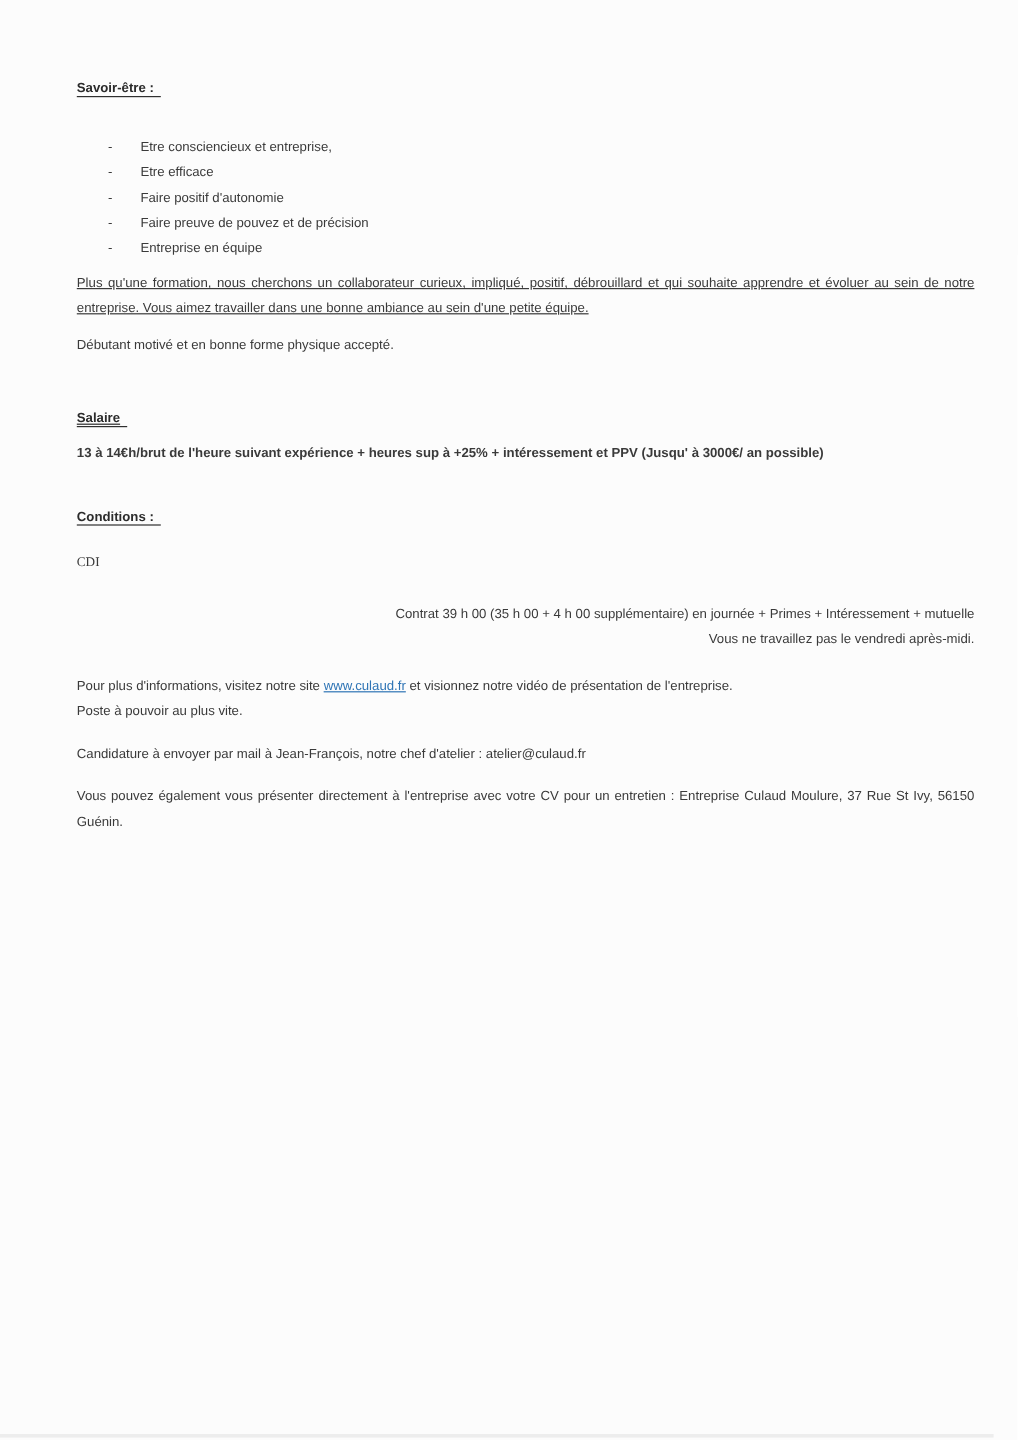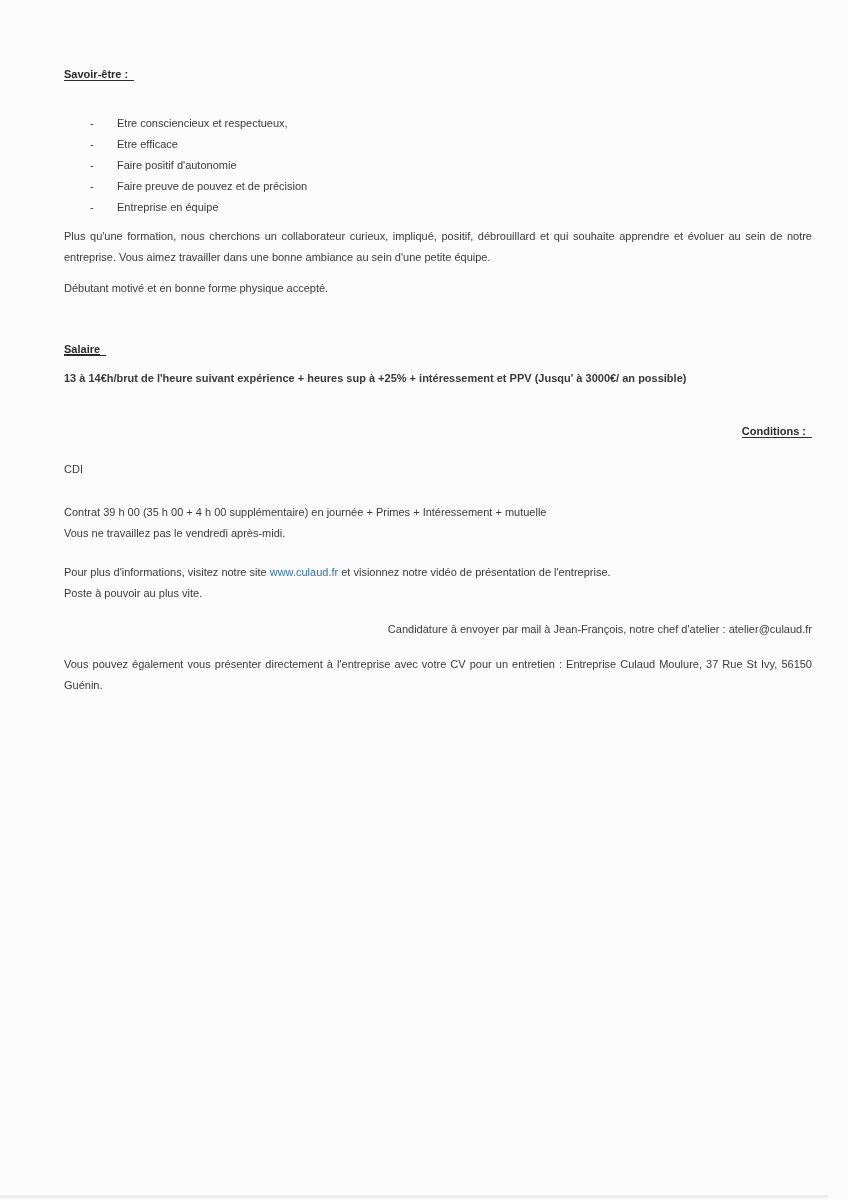--- a/index.html
+++ b/index.html
@@ -36,32 +36,33 @@
     padding-left: 26px;
   }
   .bullet-marker {
     width: 27px;
     flex: 0 0 27px;
   }
   .just {
     text-align: justify;
   }
   .h-profil    { margin-top: 40px; }
-  .p-intro     { margin-top: 8px;  }
+  .p-intro     { margin-top: 8px; text-decoration: underline;  }
   .p-debutant  { margin-top: 10px; }
   .h-salaire   { margin-top: 40px; text-decoration: underline; }
   .p-salaire   { margin-top: 8px; font-weight: bold;  }
-  .h-conditions{ margin-top: 32px; text-align: right; }
-  .p-cdi       { margin-top: 17px; }
-  .p-contrat   { margin-top: 22px; }
+  .h-conditions{ margin-top: 32px; }
+  .p-cdi       { margin-top: 17px; font-family: Liberation Serif, serif; }
+  .p-contrat   { margin-top: 22px; text-align: right; }
   .p-info      { margin-top: 18px; }
-  .p-candidature { margin-top: 15px; text-align: right; }
+  .p-candidature { margin-top: 15px; }
   .p-walkin    { margin-top: 14px; }
   a.site-link {
     color: var(--link-color, #2e74b5);
+    text-decoration: underline;
     cursor: pointer;
   }
   .scan-edge {
     position: absolute;
     left: 0;
     bottom: 2px;
     width: 828px;
     height: 3px;
     background: #ededed;
   }
@@ -69,21 +70,21 @@
 </head>
 <body>
 
 <div class="page">
 
   <div class="heading h-savoir"><span>Savoir-être :</span></div>
 
   <div class="bullet-list">
     <div class="bullet-row">
       <span class="bullet-marker">-</span>
-      <span>Etre consciencieux et respectueux,</span>
+      <span>Etre consciencieux et entreprise,</span>
     </div>
     <div class="bullet-row">
       <span class="bullet-marker">-</span>
       <span>Etre efficace</span>
     </div>
     <div class="bullet-row">
       <span class="bullet-marker">-</span>
       <span>Faire positif d'autonomie</span>
     </div>
     <div class="bullet-row">

